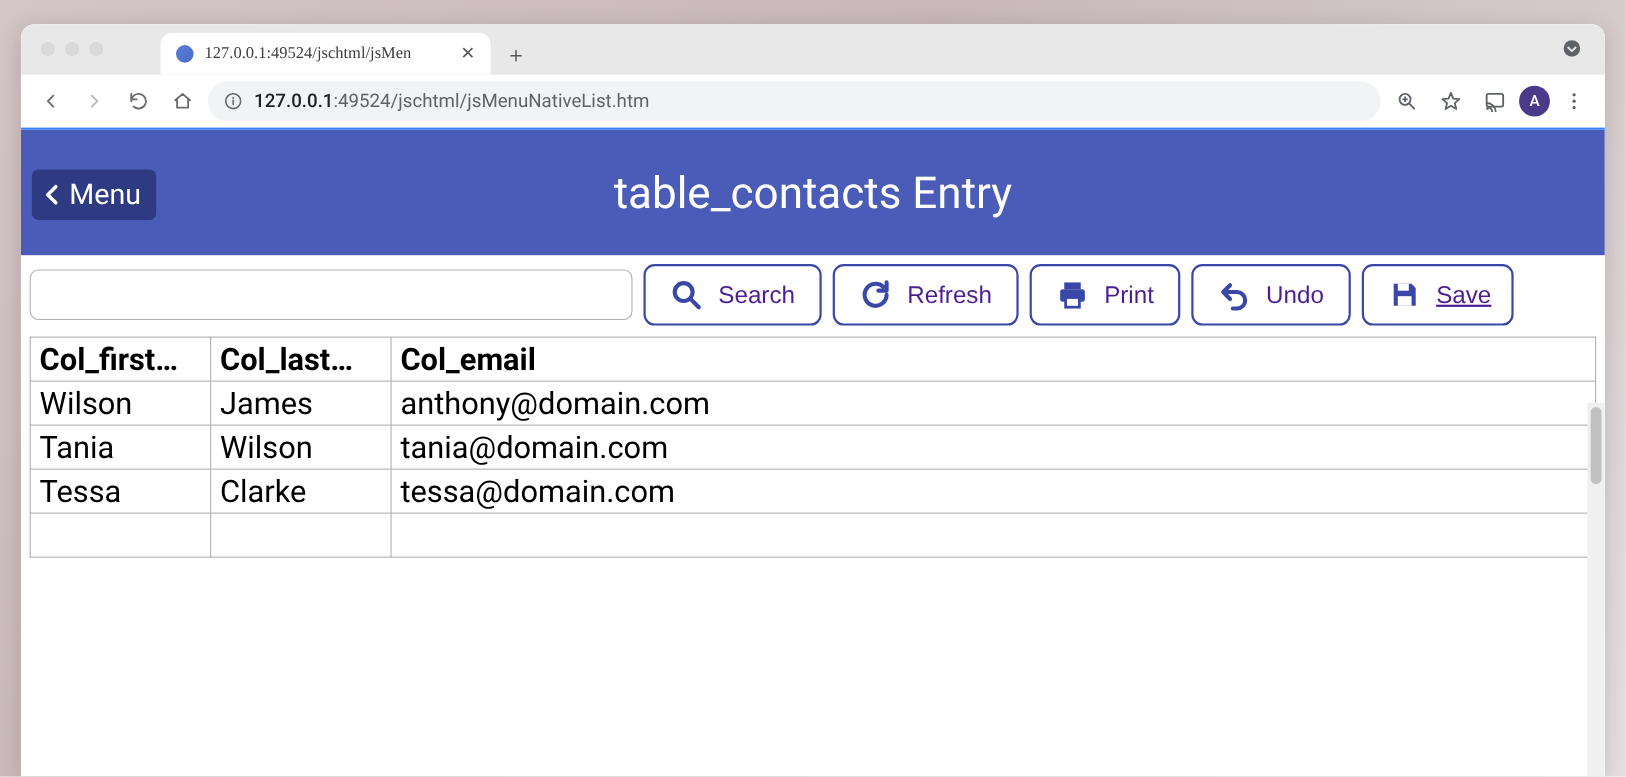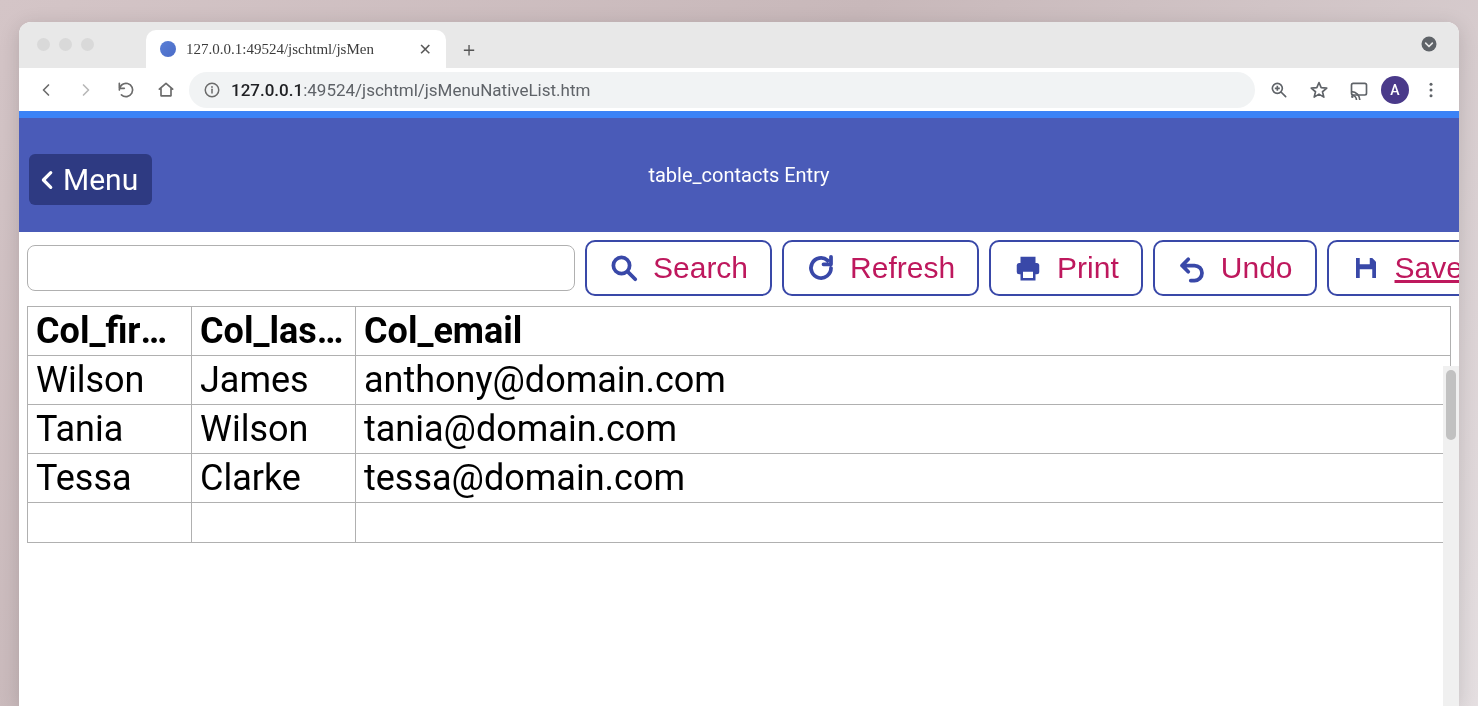--- a/index.html
+++ b/index.html
@@ -68,21 +68,21 @@
   }
 
   
   .addr-row {
     background: #fff;
     height: 50px;
     display: flex;
     align-items: center;
     padding: 0 10px;
     gap: 6px;
-    border-bottom: 7px solid #3b82f6;
+    border-bottom: 2px solid #3b82f6;
   }
   .nav-btn {
     width: 34px; height: 34px;
     display: flex; align-items: center; justify-content: center;
     color: #6b6b6b; cursor: pointer; border-radius: 50%;
   }
   .nav-btn svg { width: 20px; height: 20px; }
   .addr-bar {
     flex: 1;
     height: 36px;
@@ -121,32 +121,32 @@
     display: flex;
     align-items: center;
     justify-content: center;
   }
   .menu-btn {
     position: absolute;
     left: 10px;
     top: 36px;
     background: #2e3a82;
     color: #fff;
-    font-size: 30px;
+    font-size: 26px;
     padding: 8px 14px 8px 8px;
     border-radius: 6px;
     display: flex;
     align-items: center;
     gap: 4px;
     cursor: pointer;
   }
   .menu-btn svg { width: 22px; height: 28px; }
   .header-title {
     color: #fff;
-    font-size: 20px;
+    font-size: 40px;
   }
 
   .toolbar-row {
     display: flex;
     align-items: center;
     gap: 10px;
     padding: 8px 8px 8px 8px;
     background: #fff;
   }
   .search-box {
@@ -155,37 +155,37 @@
     border: 1px solid #b0b0b0;
     border-radius: 8px;
     padding: 0 12px;
     font-size: 20px;
   }
   .tb-btn {
     height: 56px;
     border: 2px solid #3948a8;
     border-radius: 10px;
     background: #fff;
-    color: #be185d;
-    font-size: 30px;
+    color: #4c1d95;
+    font-size: 22px;
     font-weight: 500;
     display: flex;
     align-items: center;
     gap: 14px;
     padding: 0 22px;
     cursor: pointer;
   }
   .tb-btn svg { width: 30px; height: 30px; fill: #3948a8; }
   .tb-btn.save { padding-right: 18px; text-decoration: underline; }
 
   .data-table {
     margin: 2px 8px 0 8px;
     border-collapse: collapse;
     width: calc(100% - 16px);
-    font-size: 36px;
+    font-size: 28px;
   }
   .data-table th, .data-table td {
     border: 1px solid #b0b0b0;
     padding: 3px 8px;
     text-align: left;
     font-weight: 400;
     height: 40px;
   }
   .data-table th {
     font-weight: 700;

